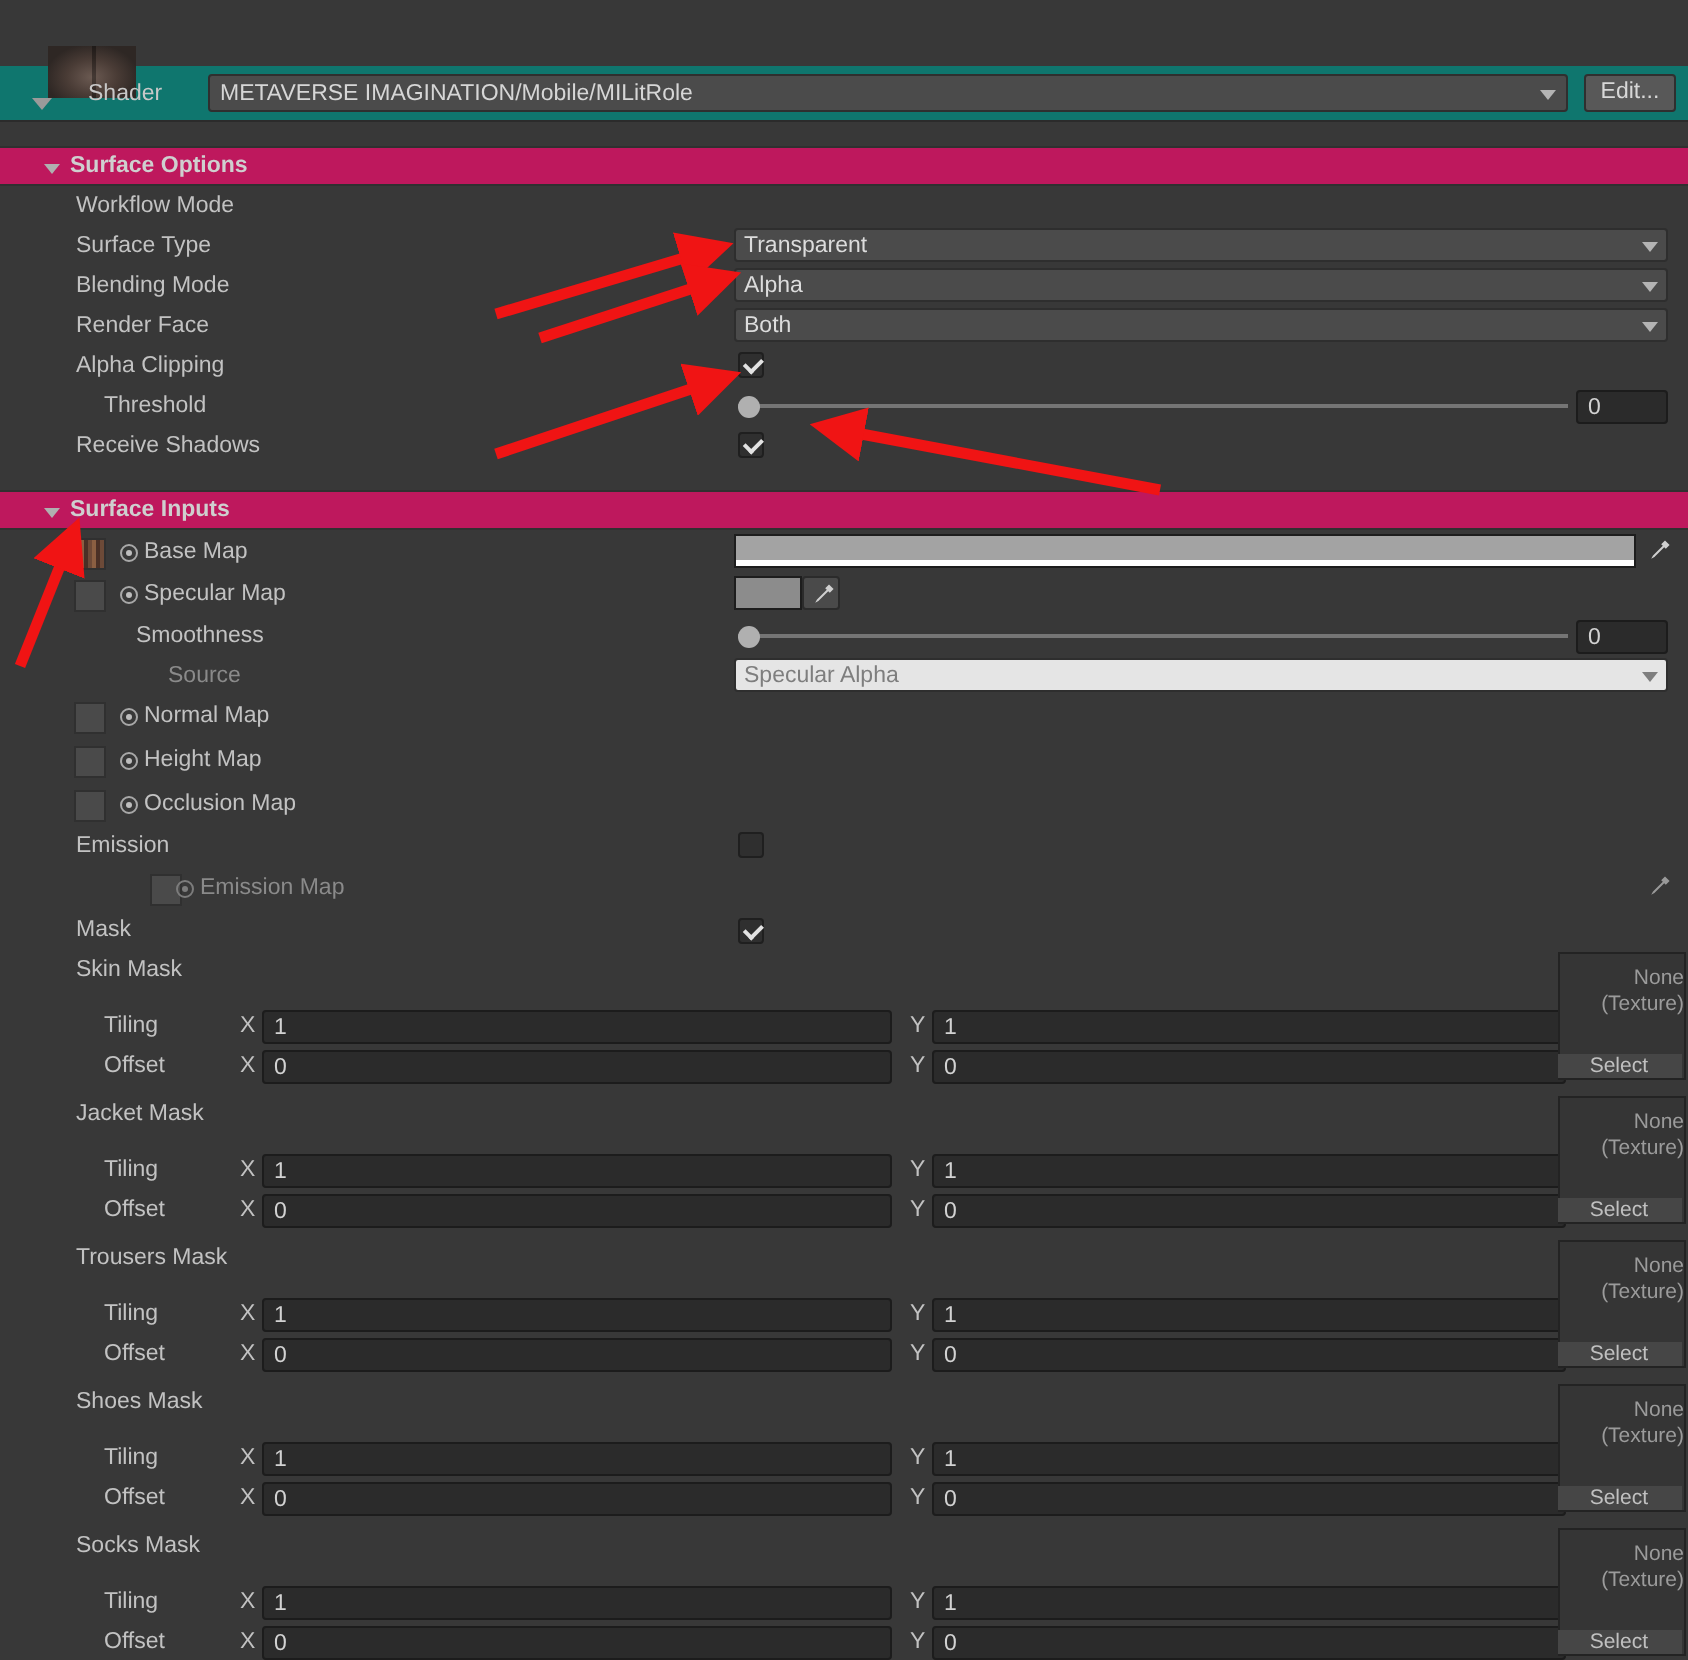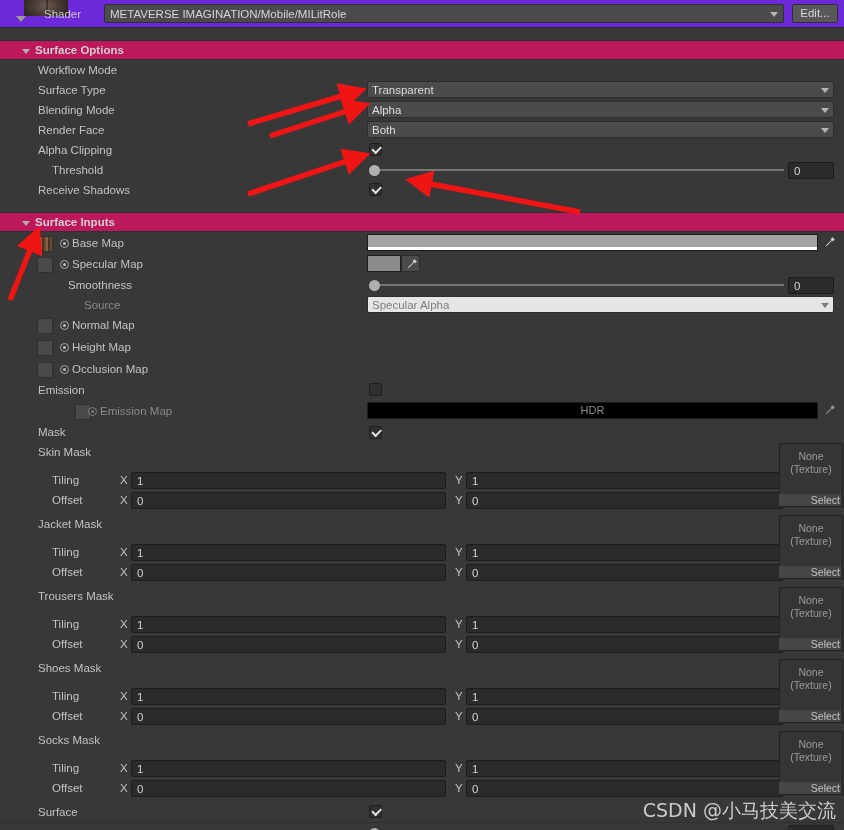--- a/index.html
+++ b/index.html
@@ -8,22 +8,23 @@
     background: #383838;
     font-family: "Liberation Sans", sans-serif;
     font-size: 11.5px;
     color: #c4c4c4;
     overflow: hidden;
   }
   .root { position: relative; width: 844px; height: 830px; }
 
   
   .header {
-    position: relative; height: 28px; background: #6d28d9;
+    position: relative; height: 28px; background: #0f766e;
     border-bottom: 1px solid #2b2b2b;
+    margin-top: 33px;
   }
   .mat-preview {
     position: absolute; left: 24px; top: -10px; width: 44px; height: 26px;
     background:
       radial-gradient(ellipse at 50% 60%, #6b5a52 0%, #4a3c36 40%, #2e2724 75%),
       #2a2422;
     overflow: hidden;
   }
   .mat-preview::after{
     content:""; position:absolute; left:50%; top:0; width:2px; height:100%;
@@ -146,26 +147,26 @@
     background: #4a4a4a; border: 1px solid #2b2b2b; border-radius: 2px;
   }
   .eyedrop.bare { background: transparent; border: none; }
   .eyedrop svg { position: absolute; left: 3px; top: 2px; }
 
   .objfield {
     position: absolute; width: 64px; height: 64px;
     background: #353535; border: 1px solid #232323;
   }
   .objfield .none {
-    position: absolute; left: 0; top: 6px; width: 100%; text-align: center;
+    position: absolute; left: 0; top: 6px; width: 100%; text-align: right;
     color: #9b9b9b; font-size: 10.5px; line-height: 13px;
   }
   .objfield .select {
     position: absolute; right: 1px; bottom: 0; width: 100%;
-    text-align: right; padding-right: 1px;
+    text-align: right; padding-right: 17px;
     color: #c0c0c0; font-size: 10.5px; background: #464646;
   }
 
   .divider {
     position: absolute; left: 0; width: 844px; height: 1px; background: #303030;
   }
 
   .watermark {
     position: absolute; right: 8px; bottom: 6px;
     color: #d8d8d8; font-size: 19px; opacity: .92;
@@ -279,23 +280,20 @@
   <div class="texbox" style="left:37px; top:362px"></div>
   <div class="radio" style="left:60px; top:365px"></div>
   <div class="lbl" style="left:72px; top:363px">Occlusion Map</div>
 
   <div class="lbl" style="left:38px; top:384px">Emission</div>
   <div class="chk" style="left:369px; top:383px"></div>
 
   <div class="texbox" style="left:75px; top:404px"></div>
   <div class="radio dim" style="left:88px; top:407px"></div>
   <div class="lbl dim" style="left:100px; top:405px">Emission Map</div>
-  <div class="colorfield" style="left:367px; top:402px; width:451px; background:#000000">
-    <span class="hdr">HDR</span>
-  </div>
   <div class="eyedrop bare" style="left:820px; top:402px">
     <svg width="13" height="13" viewBox="0 0 13 13">
         <path d="M9.5 1.2 L11.8 3.5 L9.9 5.4 L9.1 4.6 L4.2 9.5 L2.6 10.4 L3.5 8.8 L8.4 3.9 L7.6 3.1 Z" fill="#9a9a9a"></path>
       </svg>
   </div>
 
   <div class="lbl" style="left:38px; top:426px">Mask</div>
   <div class="chk on" style="left:369px; top:426px"></div>
 
   <div id="mask-groups">

